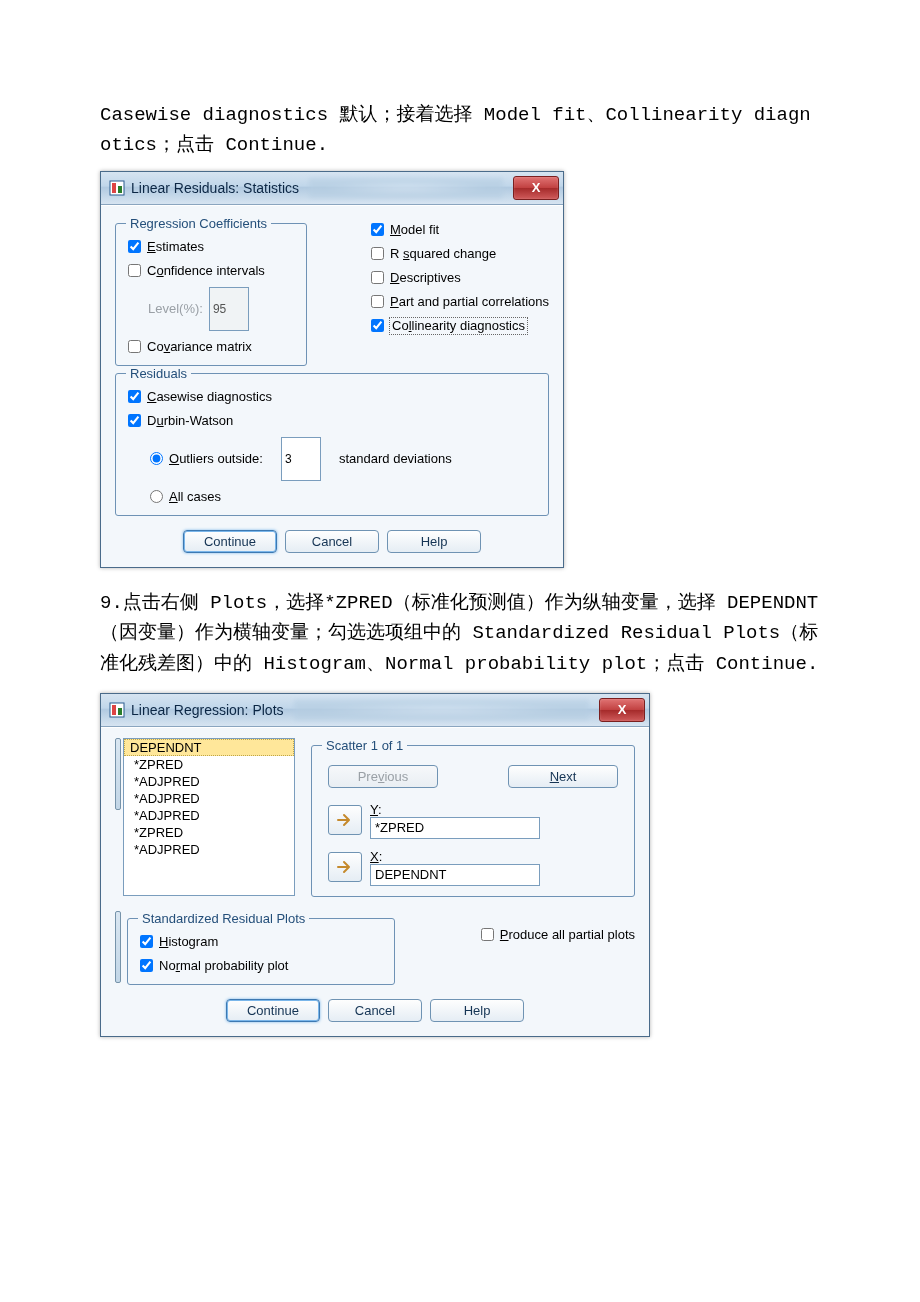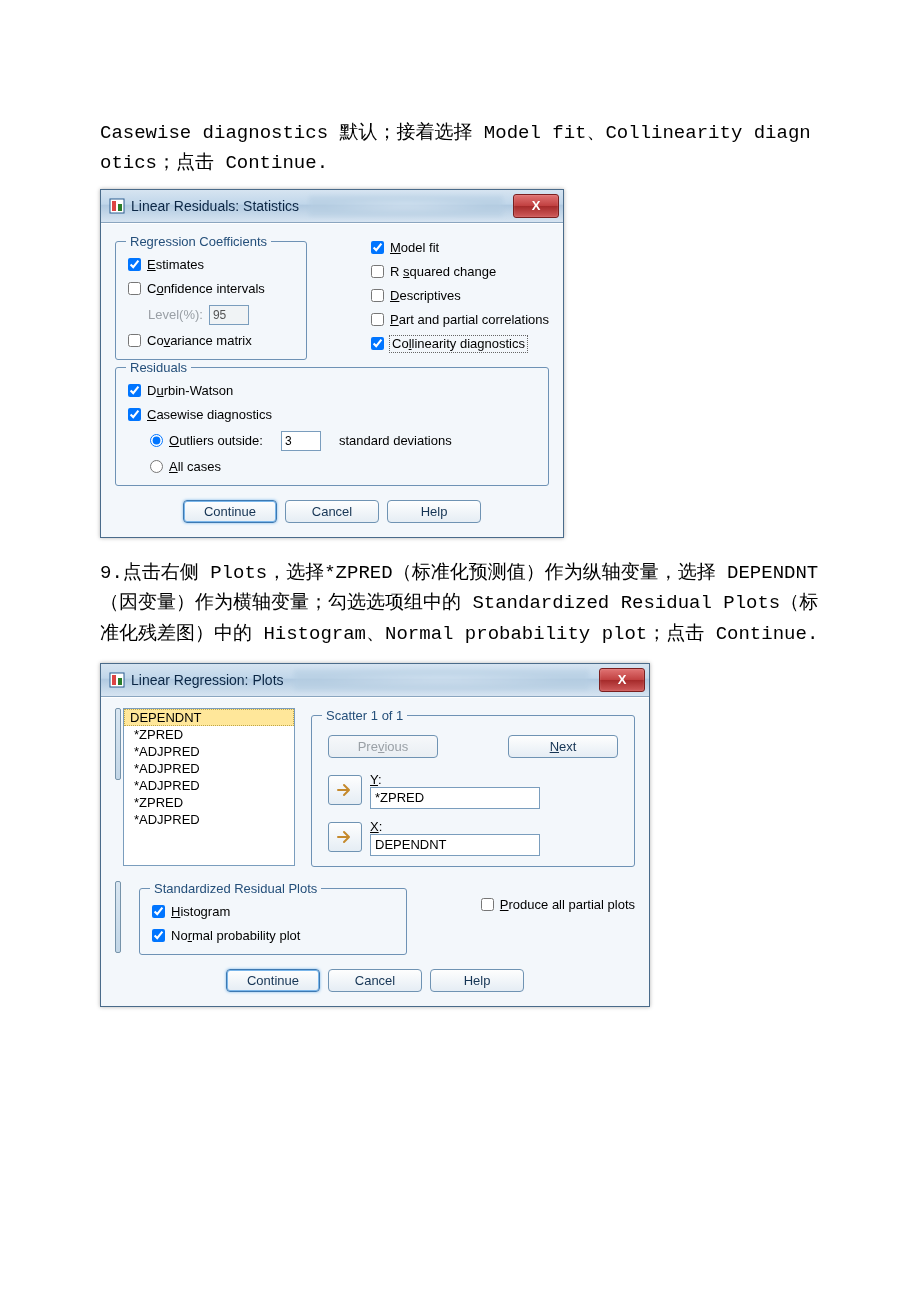--- a/index.html
+++ b/index.html
@@ -10,21 +10,20 @@
     font-size: 19px;
     width: 920px;
   }
   .page {
     padding: 100px 100px 40px 100px;
   }
   .paragraph {
     line-height: 1.6;
     margin-bottom: 8px;
     word-break: break-all;
-    margin-top: 18px;
   }
   .figure-wrap {
     margin: 10px 0 20px 0;
   }
   
   .win7-dialog {
     border: 1px solid #4a6b8a;
     background: #eaf1f8;
     box-shadow: 0 0 4px rgba(0,0,0,0.3);
     font-family: Tahoma, Arial, sans-serif;
@@ -103,21 +102,21 @@
   }
   .chk input, .rad input { margin: 0; }
   .disabled-lbl { color: #9aa0a6; }
   .underline-first::first-letter,
   .u { text-decoration: underline; }
   .tiny-input {
     width: 32px; height: 18px;
     font-size: 12px;
     border: 1px solid #7a9dbd;
     background: #f0f3f5;
-    padding: 0 3px;
+    padding: 12px 3px;
   }
   .tiny-input.active { background: #fff; }
   .btnrow {
     display: flex; gap: 8px; justify-content: center;
     margin-top: 14px;
   }
   .btn {
     min-width: 72px;
     padding: 3px 10px;
     text-align: center;
@@ -246,25 +245,25 @@
               <span style="outline:1px dotted #666;padding:0 2px">Co<span class="u">l</span>linearity diagnostics</span>
             </label>
           </div>
         </div>
 
         <fieldset class="gbox mt10">
           <legend>Residuals</legend>
           <div class="vstack leftpad">
             <label class="chk">
               <input type="checkbox" checked="" style="">
+              <span><span class="u">C</span>asewise diagnostics</span>
+            </label>
+            <label class="chk">
+              <input type="checkbox" checked="" style="">
               <span>D<span class="u">u</span>rbin-Watson</span>
-            </label>
-            <label class="chk">
-              <input type="checkbox" checked="" style="">
-              <span><span class="u">C</span>asewise diagnostics</span>
             </label>
             <div class="sdrow">
               <label class="rad">
                 <input type="radio" name="cw" checked="" style="">
                 <span><span class="u">O</span>utliers outside:</span>
               </label>
               <input class="tiny-input active" value="3" style="">
               <span class="lbl-sm">standard deviations</span>
             </div>
             <label class="rad" style="margin-left:22px">
@@ -344,21 +343,21 @@
                 <div>
                   <div class="lbl-sm"><span class="u">X</span>:</div>
                   <input class="field-input" value="DEPENDNT" style="">
                 </div>
               </div>
             </div>
           </fieldset>
         </div>
 
         <div class="row2 mt14" style="align-items:flex-start">
-          <div style="display:flex;align-items:stretch;gap:16px">
+          <div style="display:flex;align-items:stretch;gap:4px">
             <div class="chk-handle"></div>
             <fieldset class="gbox" style="width:246px">
               <legend>Standardized Residual Plots</legend>
               <div class="vstack leftpad">
                 <label class="chk">
                   <input type="checkbox" checked="" style="">
                   <span><span class="u">H</span>istogram</span>
                 </label>
                 <label class="chk">
                   <input type="checkbox" checked="" style="">

